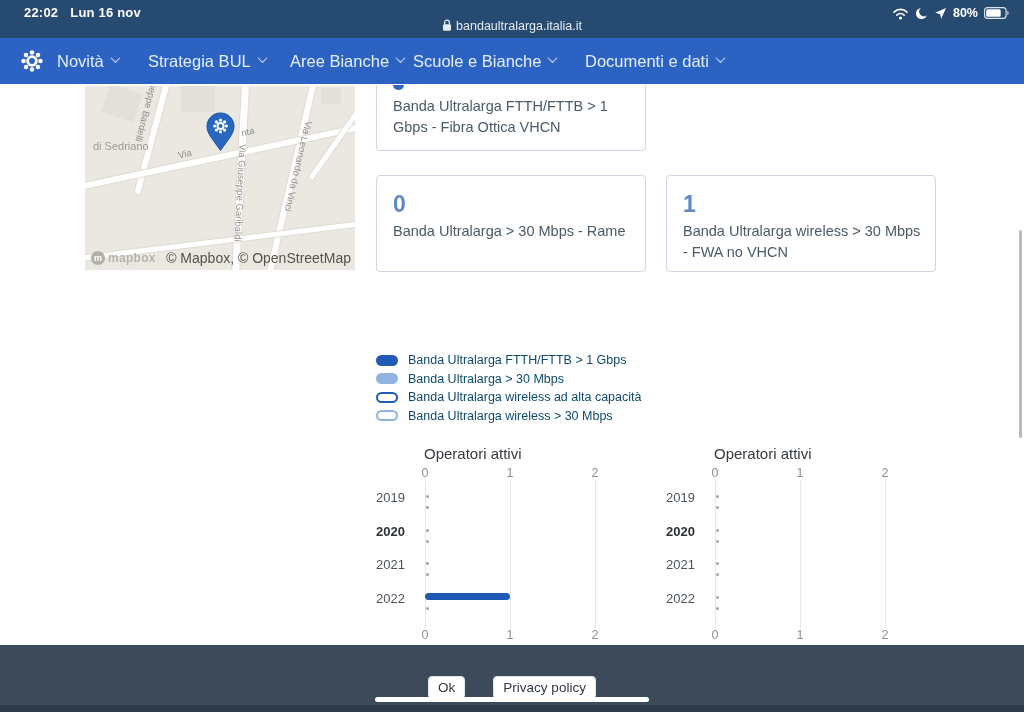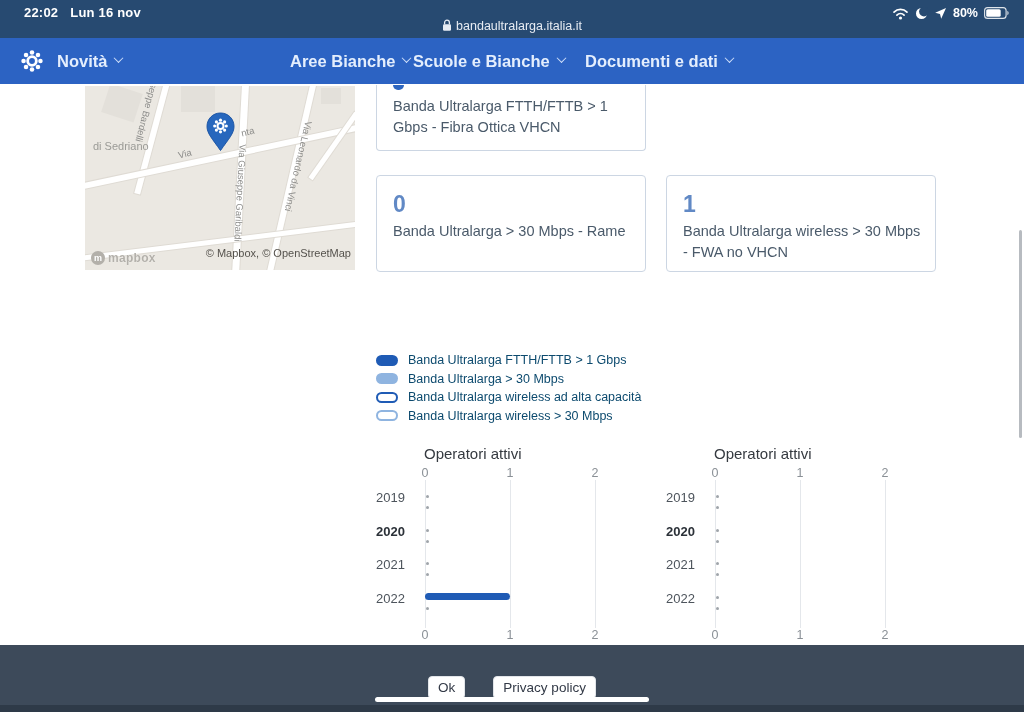--- a/index.html
+++ b/index.html
@@ -9,37 +9,37 @@
 
   
   .status-bar { position:absolute; left:0; top:0; width:1024px; height:38px; background:#274A71; }
   .sb-time { position:absolute; left:24px; top:5px; color:#fff; font-size:13px; font-weight:700; letter-spacing:.2px; }
   .sb-date { margin-left:12px; font-weight:700; }
   .sb-url { position:absolute; left:0; right:0; bottom:5px; text-align:center; color:#E7ECF3; font-size:12.5px; }
   .sb-url svg { vertical-align:-2px; margin-right:4px; }
   .sb-icons { position:absolute; right:14px; top:6px; display:flex; align-items:center; gap:6px; color:#fff; font-size:12.5px; font-weight:600; }
 
   
-  .nav-bar { position:absolute; left:0; top:38px; width:1024px; height:46px; background:#2C63C3;font-weight:bold; }
+  .nav-bar { position:absolute; left:0; top:38px; width:1024px; height:46px; background:#2C63C3; }
   .nav-logo { position:absolute; left:19px; top:10px; }
   .nav-item { position:absolute; top:0; height:46px; display:flex; align-items:center; color:#E4EEFD; font-size:16.5px; cursor:pointer; }
   .chev { display:inline-block; width:7px; height:7px; border-right:1.5px solid #cfdffa; border-bottom:1.5px solid #cfdffa; transform:rotate(45deg) translate(-1px,-1px); margin-left:8px; margin-bottom:3px; }
 
   
   .map { position:absolute; left:85px; top:86px; width:270px; height:184px; background:#EBE8E2; overflow:hidden; }
   .road { position:absolute; background:#fff; box-shadow:0 0 0 1px #dfdbd4; }
   .block { position:absolute; background:#e3e0da; }
   .street-label { position:absolute; color:#8d8d8b; font-size:9.5px; white-space:nowrap; }
   .street-vert { writing-mode:vertical-rl; }
   .place-label { position:absolute; color:#9b9b97; font-size:11px; }
   .map-pin { position:absolute; left:120px; top:26px; }
   .mapbox-logo { position:absolute; left:6px; bottom:5px; display:flex; align-items:center; gap:3px; }
   .mb-circle { width:14px; height:14px; border-radius:50%; background:#b3b0aa; color:#fff; font-size:9px; font-weight:700; text-align:center; line-height:14px; }
   .mb-word { color:#b3b0aa; font-size:12px; font-weight:700; letter-spacing:.3px; text-shadow:0 0 1px #fff; }
-  .map-attrib { position:absolute; right:4px; bottom:11px; color:#55524d; font-size:11px; }
+  .map-attrib { position:absolute; right:4px; bottom:4px; color:#55524d; font-size:14px; }
 
   
   .card { position:absolute; width:270px; background:#fff; border:1px solid #CCD6E3; border-radius:4px; }
   .card.clipped { border-top:none; border-radius:0 0 4px 4px;padding-left:32px; }
   .card-label { position:absolute; left:16px; right:14px; color:#4A5A6A; font-size:14.5px; line-height:21px; }
   .card-value { position:absolute; left:16px; top:15px; color:#6189C5; font-size:23px; font-weight:700; }
   .num-sliver { position:absolute; left:16px; top:0; width:11px; height:5px; background:#2E66C0; border-radius:0 0 5px 5px; }
 
   
   .section-title { position:absolute; left:376px; top:311px; color:#33383E; font-size:20.5px; font-weight:400; }
@@ -115,20 +115,24 @@
         <circle cx="17.5" cy="17.5" r="2.1" fill="#fff"></circle>
       <circle cx="12" cy="19.8" r="2.1" fill="#fff"></circle>
         <circle cx="6.5" cy="17.5" r="2.1" fill="#fff"></circle>
       <circle cx="4.2" cy="12" r="2.1" fill="#fff"></circle>
         <circle cx="6.5" cy="6.5" r="2.1" fill="#fff"></circle>
       <circle cx="12" cy="4.2" r="2.1" fill="#fff"></circle>
         <circle cx="17.5" cy="6.5" r="2.1" fill="#fff"></circle>
     </svg>
     <div class="nav-item" style="left:57px">
         <span>Novità</span>
+        <span class="chev"></span>
+      </div>
+    <div class="nav-item" style="left:148px">
+        <span>Strategia BUL</span>
         <span class="chev"></span>
       </div>
     <div class="nav-item" style="left:290px">
         <span>Aree Bianche</span>
         <span class="chev"></span>
       </div>
     <div class="nav-item" style="left:413px">
         <span>Scuole e Bianche</span>
         <span class="chev"></span>
       </div>

